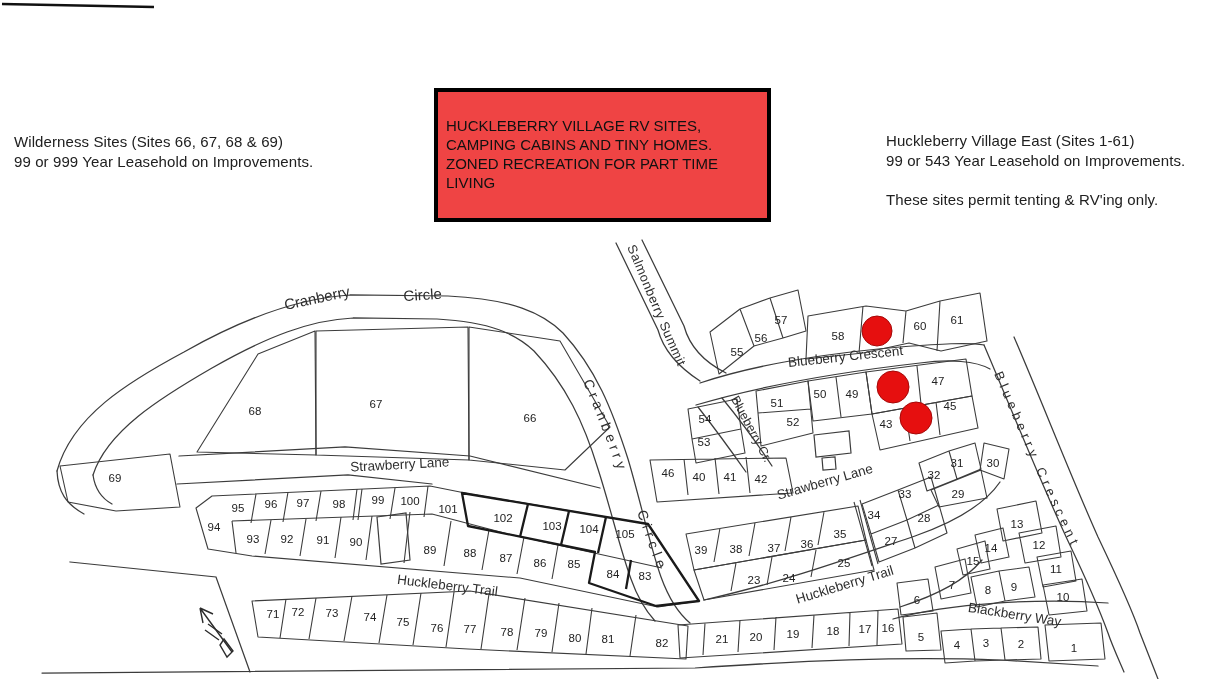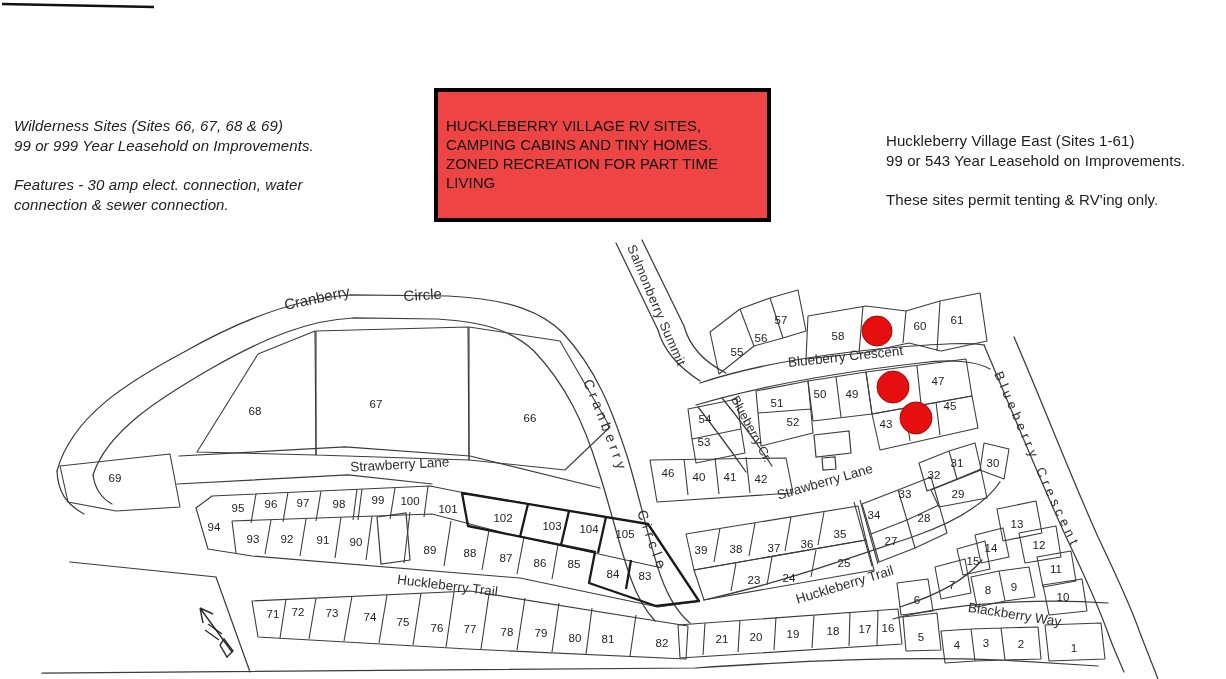--- a/index.html
+++ b/index.html
@@ -1,20 +1,20 @@
 <!DOCTYPE html>
 <html><head>
 <meta charset="utf-8">
 <style>
   html,body{margin:0;padding:0;background:#fff;}
   .stage{position:relative;width:1226px;height:679px;background:#ffffff;overflow:hidden;
          font-family:"Liberation Sans","DejaVu Sans",sans-serif;color:#1c1c1c;}
   .info{position:absolute;font-size:15px;line-height:20px;letter-spacing:.1px;color:#202020;}
   .info p{margin:0 0 19px 0;white-space:pre-line;}
-  .info-left{left:14px;top:116px;width:350px;font-style:italic;}
+  .info-left{left:14px;top:132px;width:350px;}
   .info-right{left:886px;top:131px;width:338px;}
   .title-box{position:absolute;left:434px;top:88px;width:314px;border:4px solid #000;
              padding:5px 7px 7px 8px;font-size:15px;line-height:19px;white-space:pre-line;
              color:#111;background:#ef4444;}
   svg{position:absolute;left:0;top:0;}
   .parcel{fill:none;stroke:#3c3c3c;stroke-width:1.1;stroke-linejoin:round;}
   .parcel-bold{fill:none;stroke:#1a1a1a;stroke-width:2.3;stroke-linejoin:round;}
   .road{fill:none;stroke:#3c3c3c;stroke-width:1.25;stroke-linecap:round;}
   .bldg{fill:none;stroke:#3c3c3c;stroke-width:1.2;}
   .street{fill:#2e2e2e;}
@@ -222,22 +222,20 @@
     <g id="site-markers">
         <circle cx="877" cy="331" r="15" fill="#e60f0f" stroke="#a50808" stroke-width="1"></circle>
         <circle cx="893" cy="387" r="16" fill="#e60f0f" stroke="#a50808" stroke-width="1"></circle>
         <circle cx="916" cy="418" r="16" fill="#e60f0f" stroke="#a50808" stroke-width="1"></circle>
       </g>
   </svg>
 
   <div class="info info-left">
     <p>Wilderness Sites (Sites 66, 67, 68 &amp; 69)
 99 or 999 Year Leasehold on Improvements.</p>
-    <p>Features - 30 amp elect. connection, water
-connection &amp; sewer connection.</p>
   </div>
 
   <div class="title-box">
     <div>HUCKLEBERRY VILLAGE RV SITES,
 CAMPING CABINS AND TINY HOMES.
 ZONED RECREATION FOR PART TIME
 LIVING</div>
   </div>
 
   <div class="info info-right">

